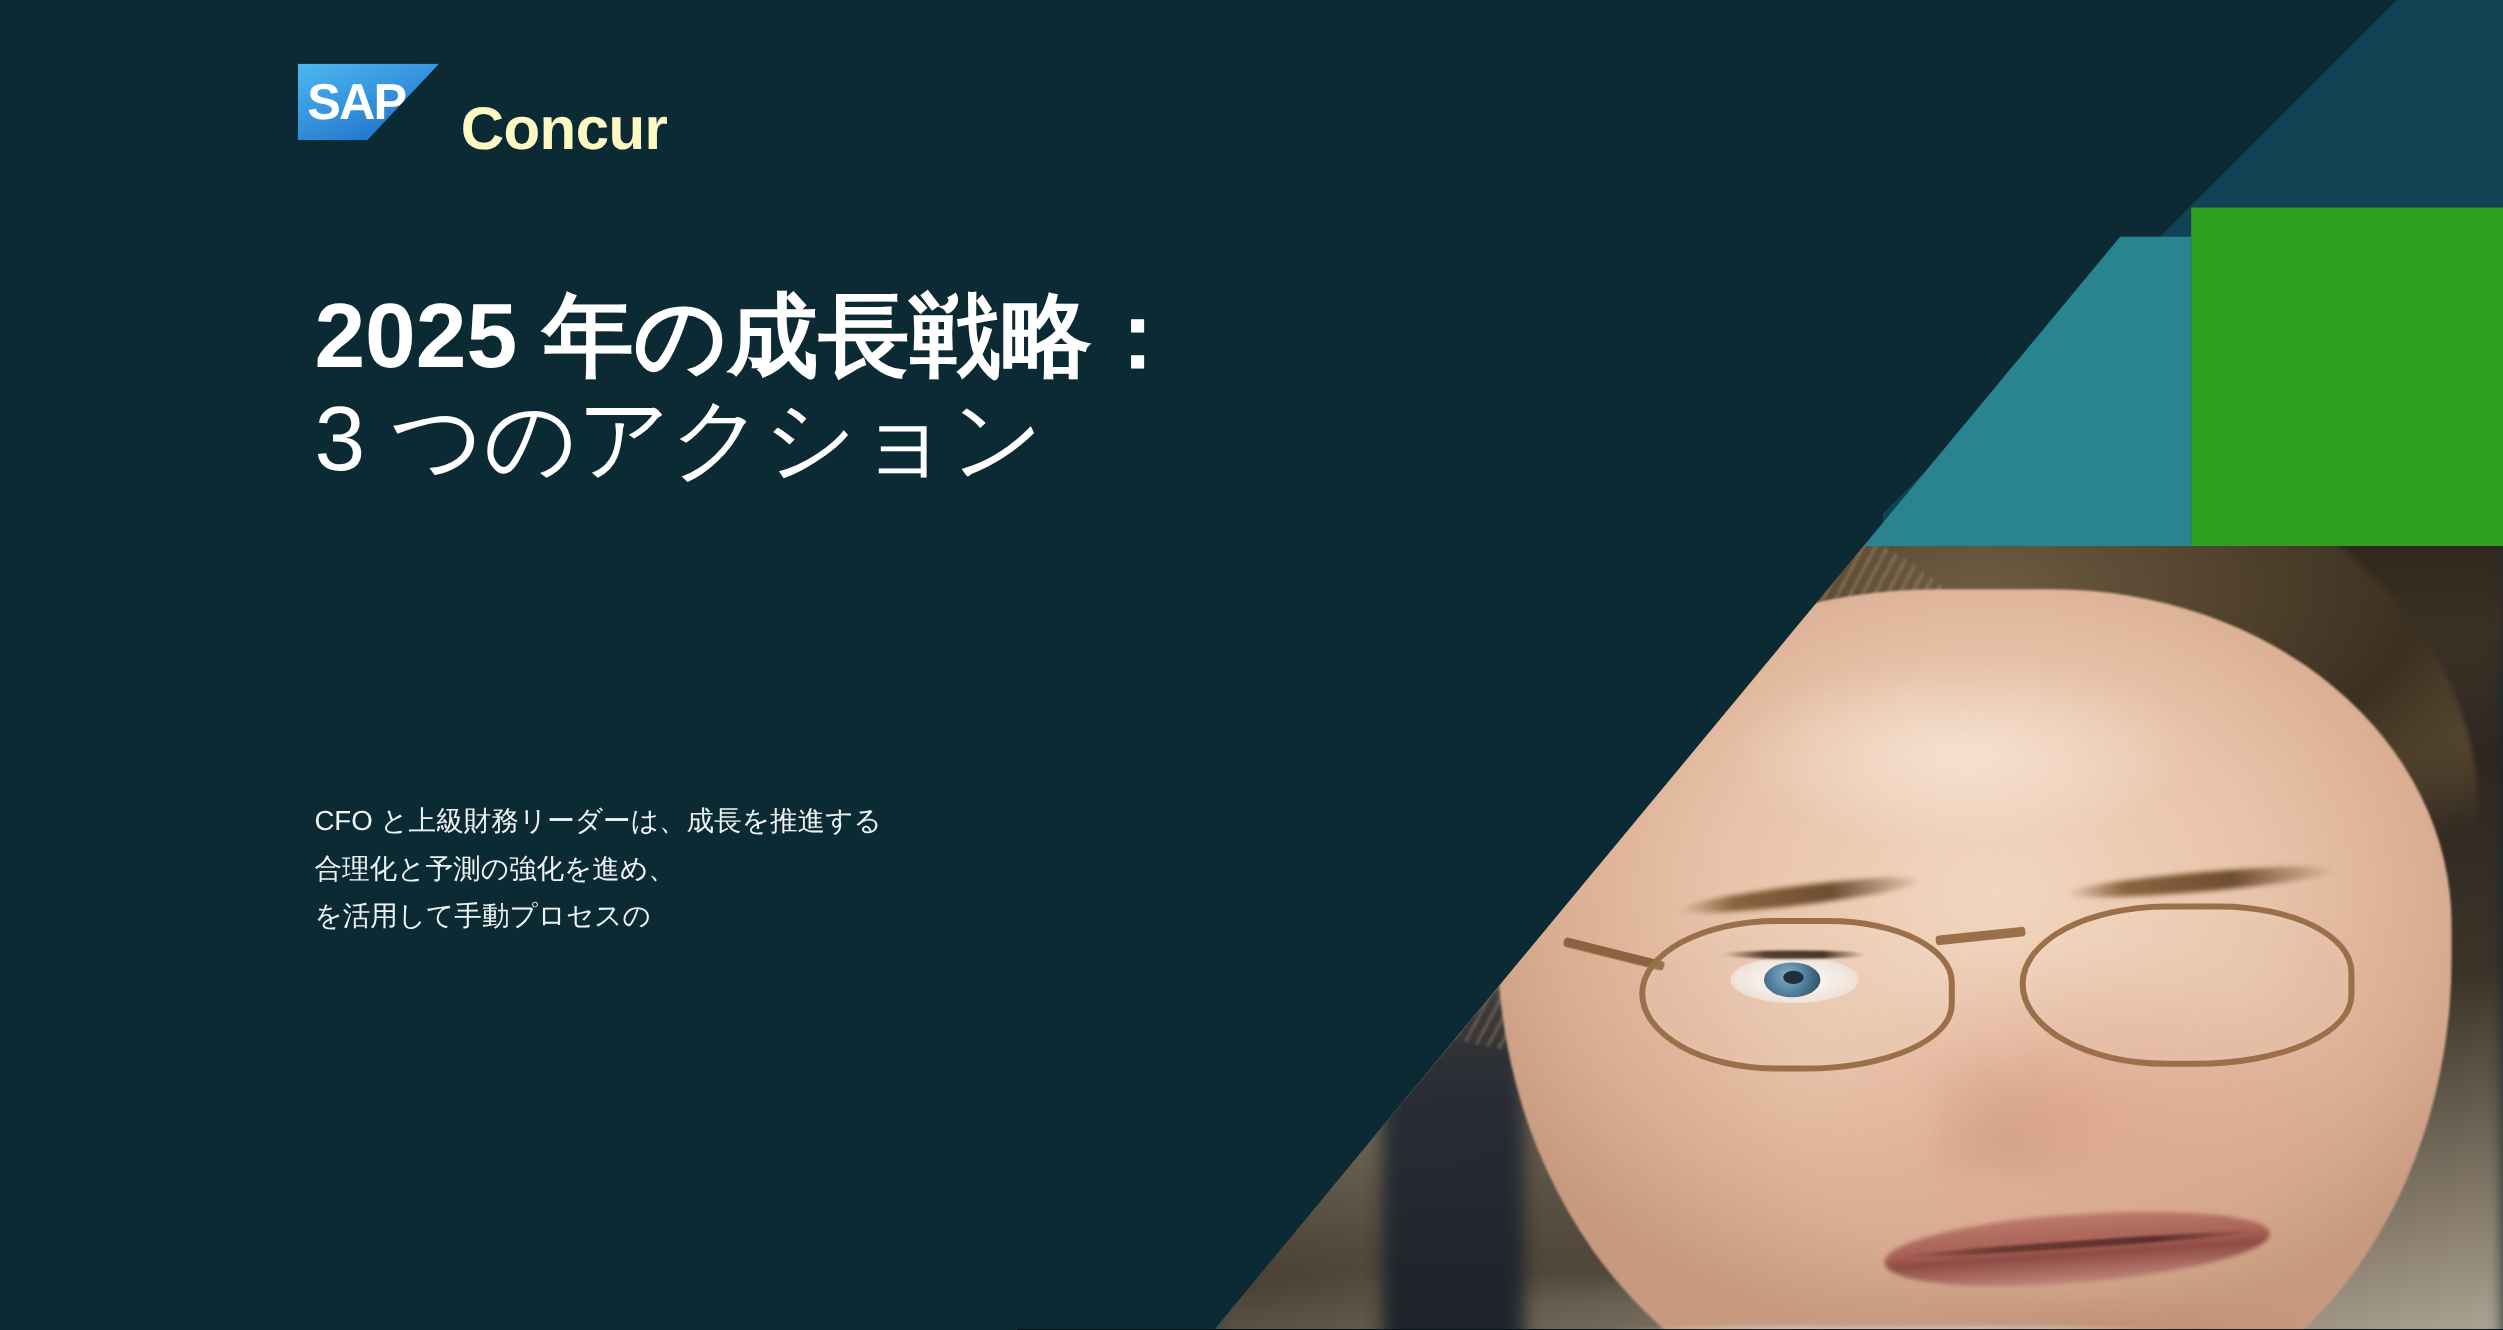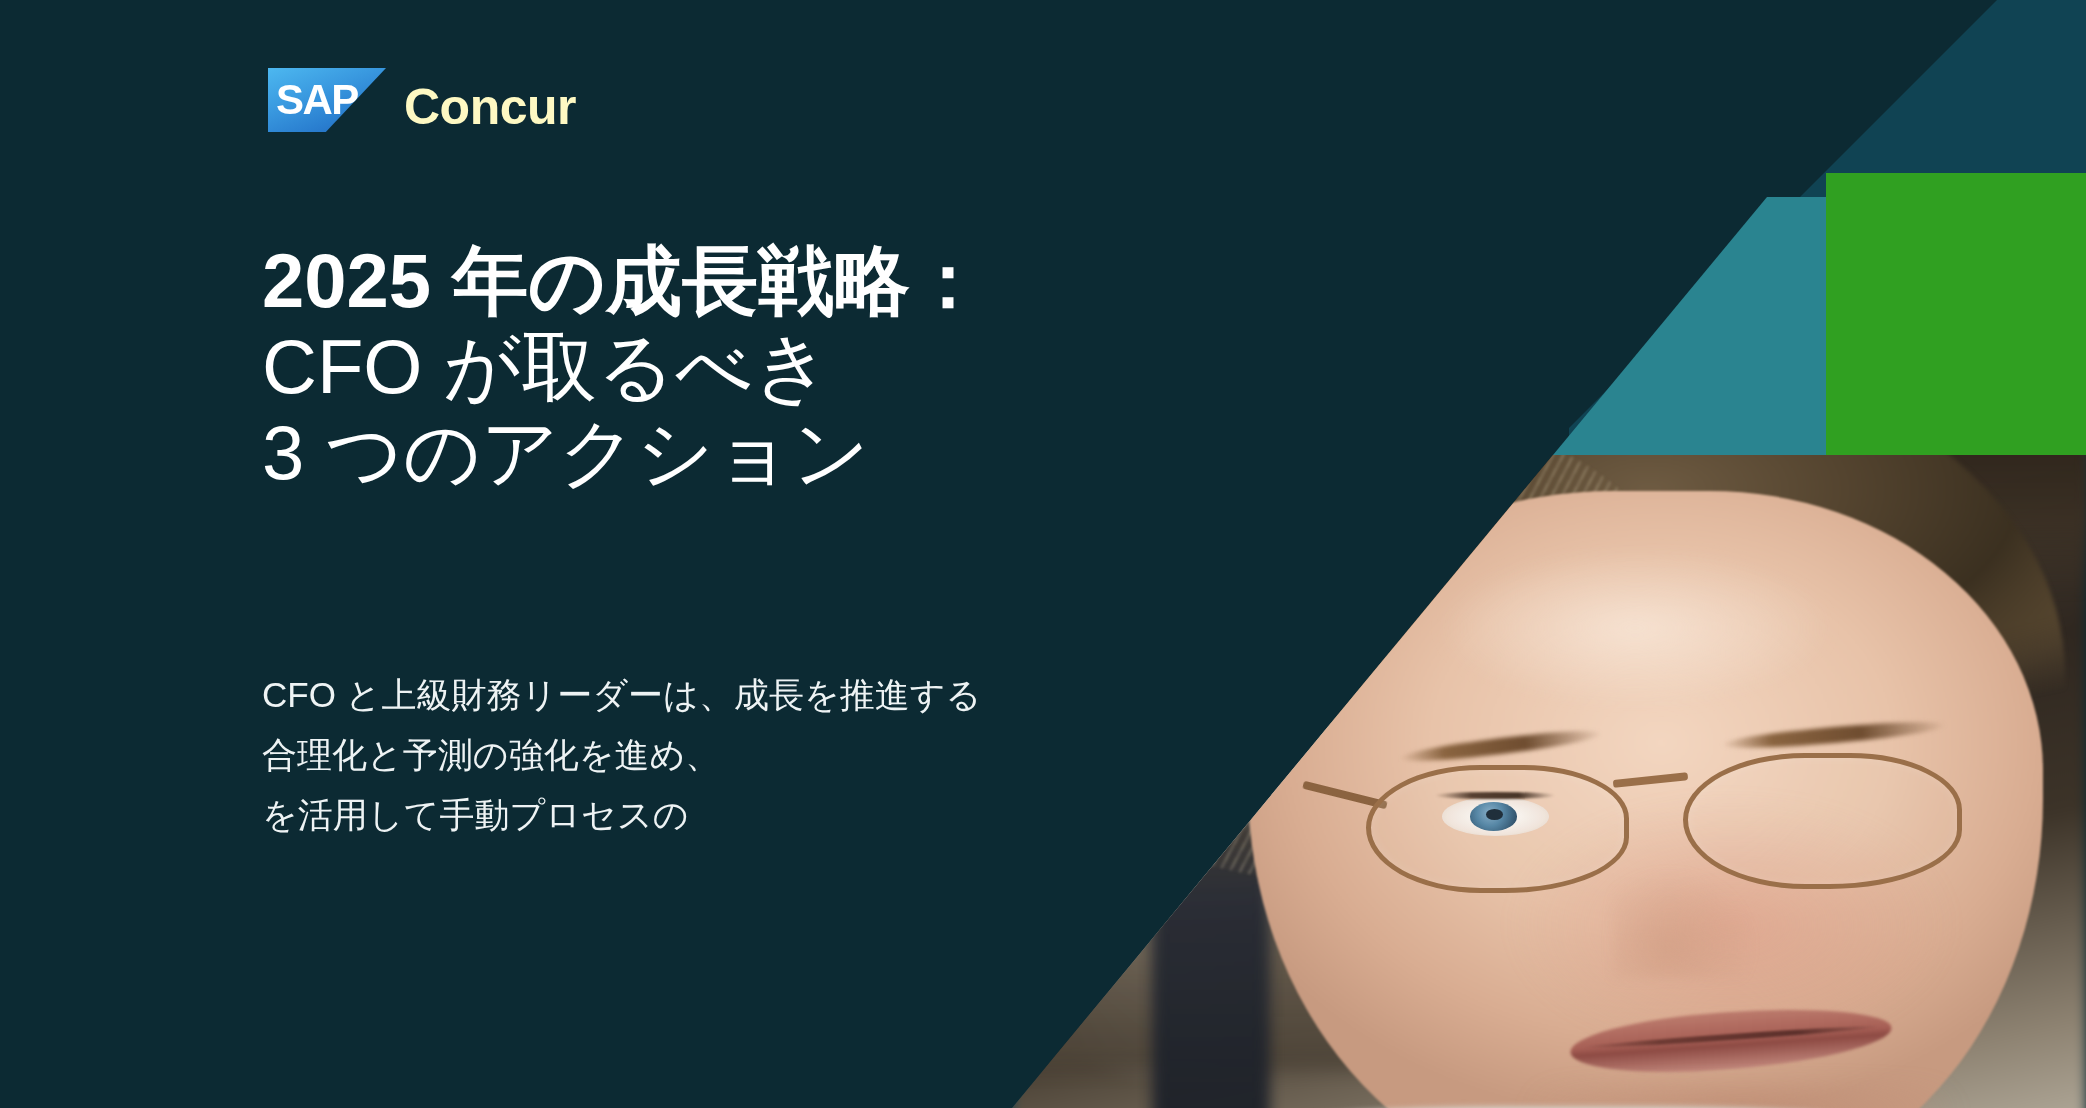--- a/index.html
+++ b/index.html
@@ -296,24 +296,24 @@
     width: 70%;
     height: 12%;
     background: linear-gradient(180deg, #dcdbd6 0%, #b9b8b2 100%);
     border-radius: 40% 40% 0 0;
     filter: blur(3px);
   }
 
   
   .logo {
     position: absolute;
-    left: 268px;
+    left: 248px;
     top: 38px;
     display: flex;
-    align-items: flex-end;
+    align-items: center;
     gap: 18px;
   }
   .sap-mark {
     position: relative;
     width: 118px;
     height: 64px;
     background: linear-gradient(158deg, #4db8f0 0%, #3a9ae0 38%, #2a7fd0 70%, #1f63b8 100%);
     clip-path: polygon(0 0, 100% 0, 49% 100%, 0 100%);
   }
   .sap-mark-text {
@@ -349,21 +349,21 @@
   }
   .headline .hl-strong { font-weight: bold; display: block; }
   .headline .hl-light { font-weight: 300; display: block; }
 
   .body-copy {
     position: absolute;
     left: 262px;
     top: 665px;
     width: 920px;
     color: #eef3f4;
-    font-size: 35px;
+    font-size: 23px;
     font-weight: 300;
     line-height: 1.72;
   }
   .body-copy span { display: block; white-space: nowrap; }
 </style>
 </head>
 <body>
 
 <div id="canvas">
 
@@ -410,21 +410,20 @@
 
   <div class="logo">
     <div class="sap-mark">
       <span class="sap-mark-text">SAP</span>
     </div>
     <div class="concur-text">Concur</div>
   </div>
 
   <div class="headline">
     <span class="hl-strong">2025 年の成長戦略：</span>
-    <span class="hl-light">CFO が取るべき</span>
     <span class="hl-light">3 つのアクション</span>
   </div>
 
   <div class="body-copy">
     <span>CFO と上級財務リーダーは、成長を推進する</span>
     <span>合理化と予測の強化を進め、</span>
     <span>を活用して手動プロセスの</span>
   </div>
 
 </div>

